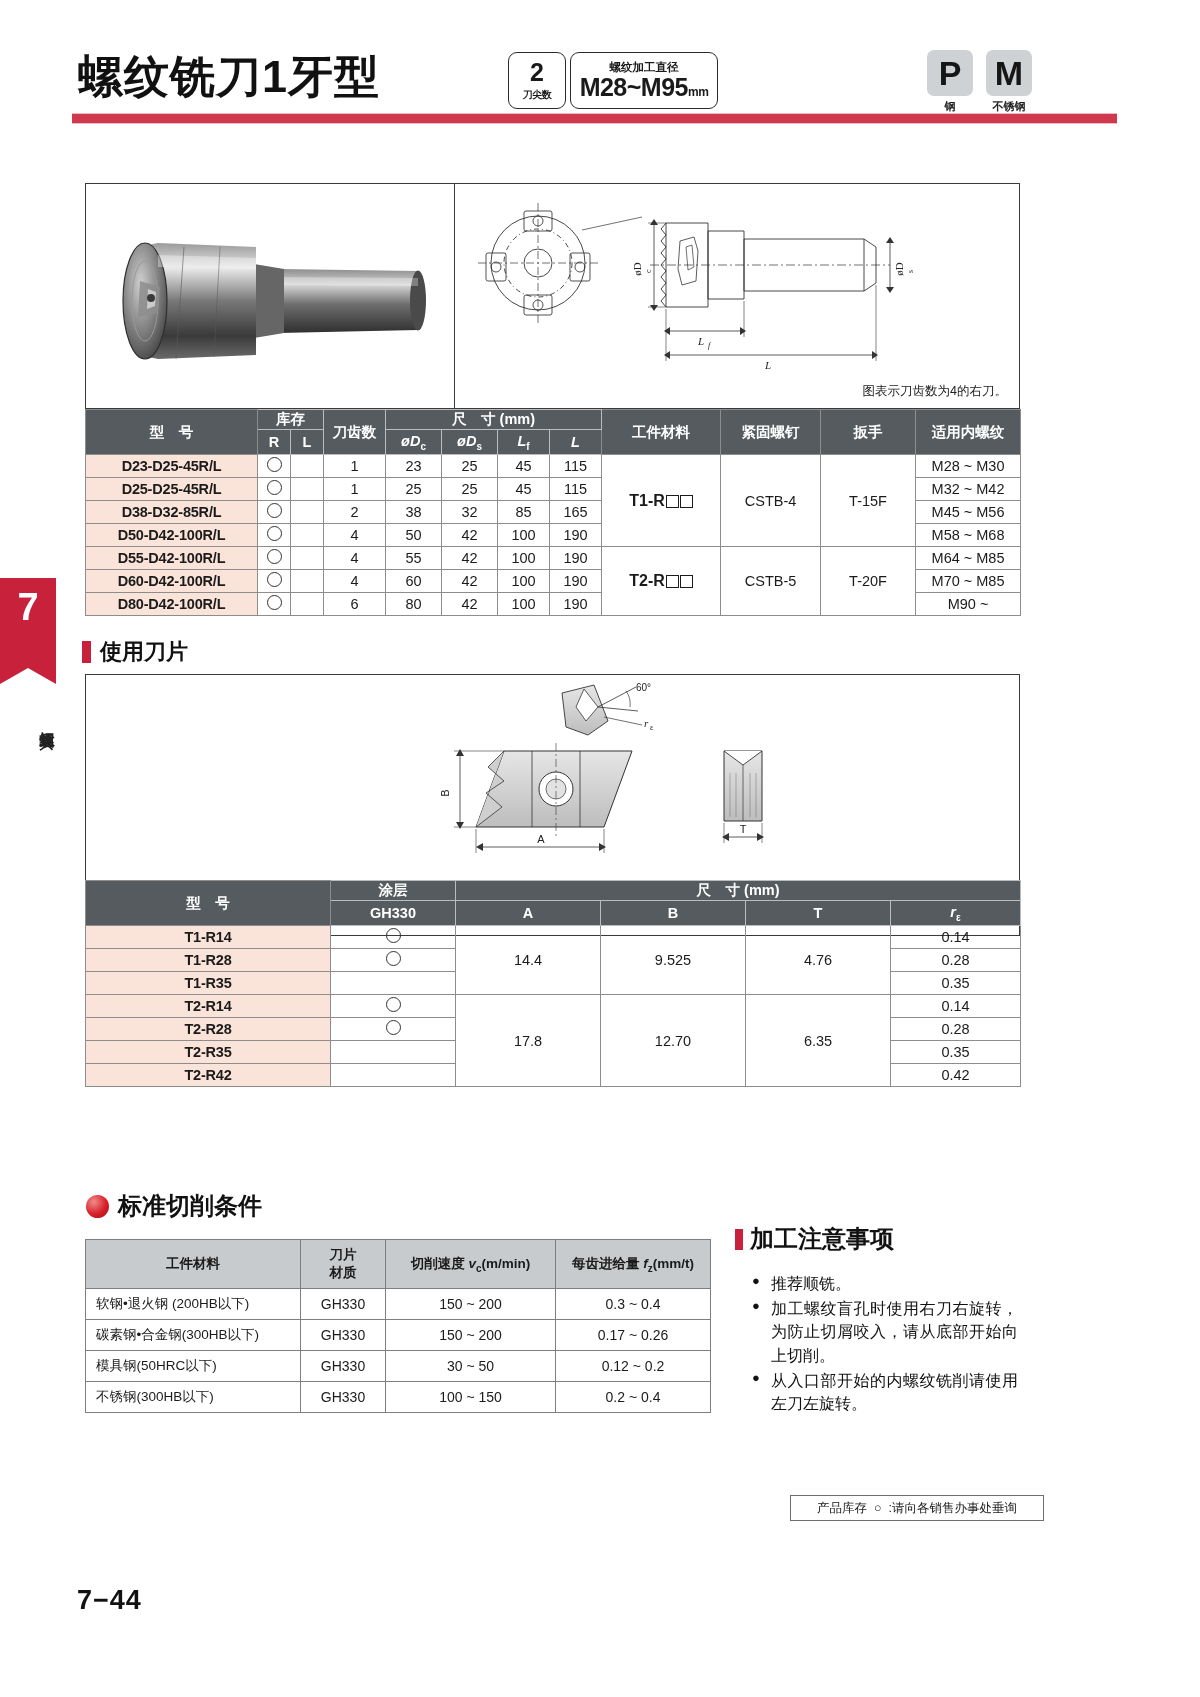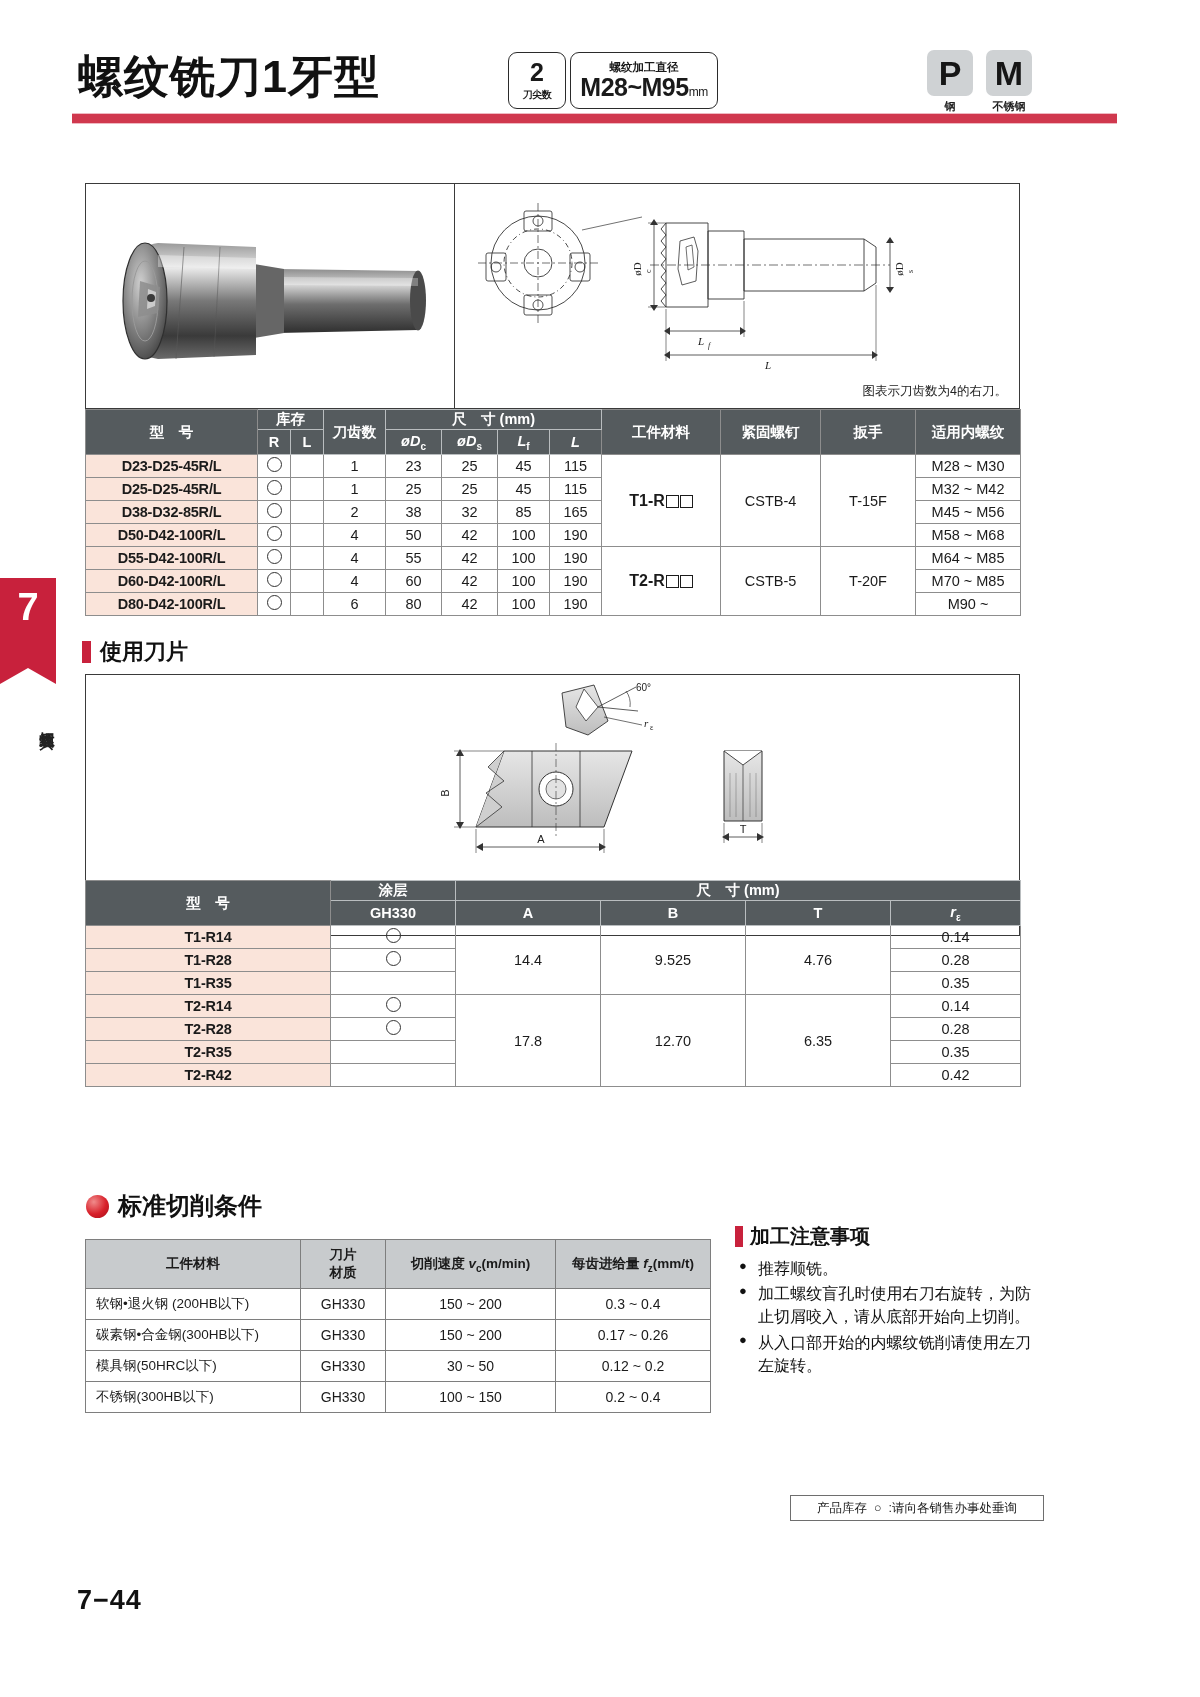--- a/index.html
+++ b/index.html
@@ -29,21 +29,21 @@
   }
   .badge-corners .num{font-size:25px;font-weight:700;line-height:1;margin-bottom:3px;}
   .badge-corners .cap{font-size:10px;font-weight:700;letter-spacing:-.5px;}
   .badge-dia{
     position:absolute;left:570px;top:52px;width:146px;height:55px;
     border:1.6px solid #2b2b2b;border-radius:9px;background:#fff;
     display:flex;flex-direction:column;align-items:center;justify-content:center;
   }
   .badge-dia .cap{font-size:11.5px;font-weight:700;line-height:1.1;margin-bottom:1px;}
   .badge-dia .val{font-size:25px;font-weight:700;line-height:1;letter-spacing:-.5px;}
-  .badge-dia .val .u{font-size:12px;font-weight:400;}
+  .badge-dia .val .u{font-size:12px;font-weight:700;}
   .matgrp{position:absolute;left:927px;top:50px;display:flex;gap:13px;}
   .mat{display:flex;flex-direction:column;align-items:center;}
   .mat .sq{
     width:46px;height:46px;border-radius:7px;background:#cfd2d4;
     display:flex;align-items:center;justify-content:center;
     font-size:34px;font-weight:700;color:#161616;line-height:1;
   }
   .mat .lb{font-size:11px;font-weight:700;margin-top:3px;color:#222;}
 
   
@@ -121,29 +121,29 @@
     border:1px solid #7e7e7e;text-align:center;vertical-align:middle;
     font-size:14px;color:#1b1b1b;padding:0;height:30px;
   }
   table.cut thead th{background:#c8cbcd;font-weight:700;font-size:13.5px;height:48px;}
   table.cut td.mat-l{text-align:left;padding-left:10px;font-size:13.5px;}
 
   
   .notes{position:absolute;left:735px;top:1223px;width:300px;}
   .notes .nh{display:flex;align-items:center;gap:7px;margin-bottom:7px;}
   .notes .nh .bar{width:8px;height:21px;background:#c8213c;}
-  .notes .nh .tx{font-size:20px;font-weight:700;color:#111;}
+  .notes .nh .tx{font-size:24px;font-weight:700;color:#111;}
   .notes li{
     list-style:none;font-size:16px;line-height:1.45;color:#111;
     margin:0 0 2px 0;padding-left:19px;position:relative;text-align:justify;
   }
   .notes li:before{
     content:"\25CF";position:absolute;left:0;top:0;font-size:13px;
   }
-  .notes ul{margin:4px;padding:0;}
+  .notes ul{margin:17px;padding:0;}
 
   
   .stocknote{
     position:absolute;left:790px;top:1495px;width:254px;height:26px;
     border:1px solid #6e6e6e;box-sizing:border-box;
     display:flex;align-items:center;justify-content:center;gap:7px;
     font-size:12.5px;color:#1b1b1b;background:#fff;
   }
   .pagenum{
     position:absolute;left:77px;top:1585px;

